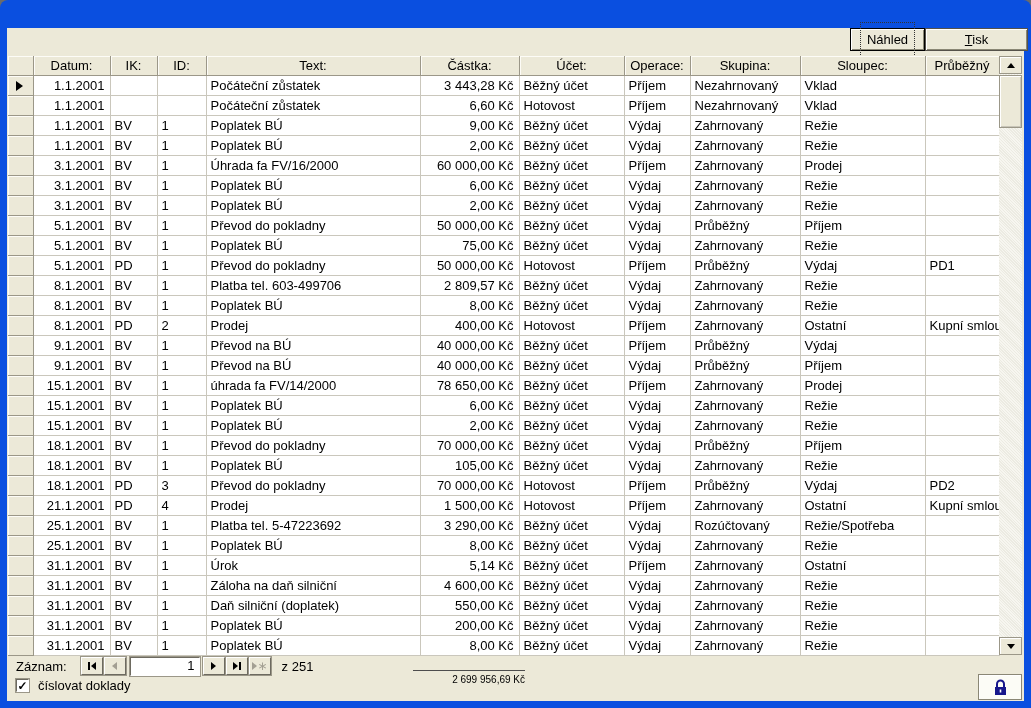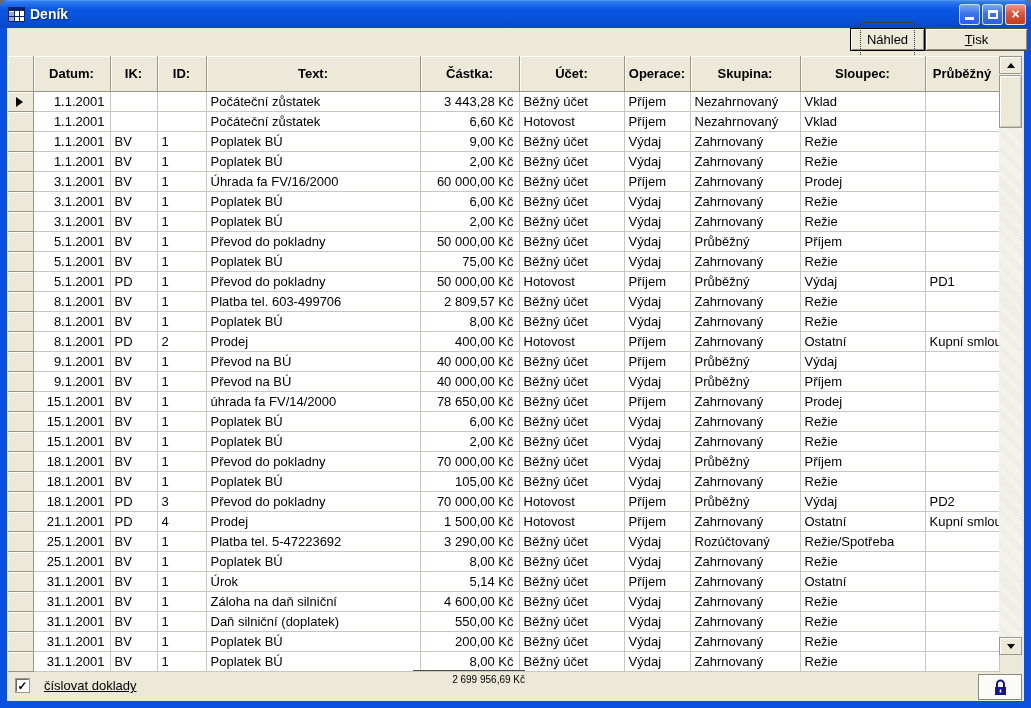--- a/index.html
+++ b/index.html
@@ -26,22 +26,22 @@
     box-shadow:inset 1px 1px 0 #fff,inset -1px -1px 0 #8a8775;}
   .btn-preview .focusbox{border:1px dotted #333;padding:9px 6px;}
   .btn-print{left:918px;width:103px;border:1px solid #55524a;
     box-shadow:inset 1px 1px 0 #fff,inset -1px -1px 0 #8a8775;}
   .u{text-decoration:underline;}
 
   
   .gridwrap{position:absolute;left:1px;top:28px;width:991px;background:#fff;}
   table.grid{border-collapse:collapse;table-layout:fixed;width:991px;}
   .grid th,.grid td{overflow:hidden;white-space:nowrap;font-size:13px;font-weight:normal;padding:0 4px;}
-  .grid th{height:35px;background:#ece9d8;border-right:1px solid #9b9788;border-bottom:1px solid #9b9788;
-    box-shadow:inset 1px 1px 0 #fdfcf7;text-align:center;font-weight:bold;}
+  .grid th{height:19px;background:#ece9d8;border-right:1px solid #9b9788;border-bottom:1px solid #9b9788;
+    box-shadow:inset 1px 1px 0 #fdfcf7;text-align:center;}
   .grid td{height:20px;background:#fff;border-right:1px solid #cac7bc;border-bottom:1px solid #cac7bc;color:#000;}
   .grid td.gutter{background:#ece9d8;border-right:1px solid #9b9788;border-bottom:1px solid #9b9788;
     box-shadow:inset 1px 1px 0 #fdfcf7;position:relative;}
   .cur-arrow{position:absolute;left:8px;top:5px;width:0;height:0;
     border-left:7px solid #000;border-top:5px solid transparent;border-bottom:5px solid transparent;}
   td.a-r{text-align:right;padding-right:5px;}
   td.a-l{text-align:left;}
   .grid col.w0{width:25px}.grid col.w1{width:77px}.grid col.w2{width:47px}.grid col.w3{width:49px}
   .grid col.w4{width:214px}.grid col.w5{width:99px}.grid col.w6{width:105px}.grid col.w7{width:66px}
   .grid col.w8{width:110px}.grid col.w9{width:125px}.grid col.w10{width:74px}
@@ -74,53 +74,30 @@
   .star{font-size:12px;line-height:1;}
   .recbox{width:70px;height:19px;background:#fff;border:1px solid;border-color:#6d6a60 #fff #fff #6d6a60;
     outline:1px solid #9b9788;font-size:13px;text-align:right;padding:0 4px;margin:0 3px;}
   .nav-count{margin-left:10px;}
 
   
   .chkrow{position:absolute;left:9px;top:650px;display:flex;align-items:center;font-size:13px;}
   .chk{width:13px;height:13px;background:#fff;border:1px solid;border-color:#6d6a60 #fff #fff #6d6a60;
     outline:1px solid #9b9788;display:flex;align-items:center;justify-content:center;
     font-size:12px;font-weight:bold;color:#000;line-height:1;}
-  .chk-label{margin-left:15px;text-decoration:underline;}
+  .chk-label{margin-left:9px;}
   .total{position:absolute;left:406px;top:642px;width:112px;border-top:1px solid #4d4d4d;
     text-align:right;font-size:10px;padding-top:3px;}
   .lockbtn{position:absolute;left:971px;top:646px;width:44px;height:26px;background:#fcfcf6;
     border:1px solid #8a8775;box-shadow:inset 1px 1px 0 #fff;display:flex;align-items:center;justify-content:center;}
 </style>
 </head>
 <body>
 
 <div class="window">
-  <div class="titlebar">
-    <svg class="title-icon" viewBox="0 0 17 15">
-      <rect x="0.5" y="0.5" width="16" height="14" fill="#fff" stroke="#0a246a"></rect>
-      <rect x="1" y="1" width="15" height="3" fill="#0a246a"></rect>
-      <rect x="1" y="5" width="5" height="4" fill="#9aa7c8"></rect>
-      <rect x="1" y="10" width="5" height="4" fill="#9aa7c8"></rect>
-      <line x1="6.5" y1="4" x2="6.5" y2="15" stroke="#0a246a"></line>
-      <line x1="11.5" y1="4" x2="11.5" y2="15" stroke="#0a246a"></line>
-      <line x1="1" y1="9.5" x2="16" y2="9.5" stroke="#0a246a"></line>
-    </svg>
-    <span class="title-text">Deník</span>
-    <div class="win-controls">
-      <div class="wbtn">
-          <div class="minglyph"></div>
-        </div>
-      <div class="wbtn">
-          <div class="maxglyph"></div>
-        </div>
-      <div class="wbtn close">
-          <span>×</span>
-        </div>
-    </div>
-  </div>
 
   <div class="client">
 
     <div class="topbtn btn-preview">
       <span class="focusbox">Náhled</span>
     </div>
     <div class="topbtn btn-print">
       <span><span class="u">T</span><span>isk</span></span>
     </div>
 
@@ -541,20 +518,45 @@
     <div class="vscroll">
       <div class="sbtn up">
           <div class="tri-up"></div>
         </div>
       <div class="sthumb"></div>
       <div class="sbtn down">
           <div class="tri-down"></div>
         </div>
     </div>
 
+    <div class="nav">
+      <span class="nav-label">Záznam:</span>
+      <div class="navbtns">
+        <div class="nbtn">
+            <div class="glyph-bar"></div>
+            <div class="glyph-l"></div>
+          </div>
+        <div class="nbtn disabled">
+            <div class="glyph-l"></div>
+          </div>
+        <div class="recbox">1</div>
+        <div class="nbtn">
+            <div class="glyph-r"></div>
+          </div>
+        <div class="nbtn">
+            <div class="glyph-r"></div>
+            <div class="glyph-bar"></div>
+          </div>
+        <div class="nbtn disabled">
+            <div class="glyph-r"></div>
+            <span class="star">∗</span>
+          </div>
+      </div>
+      <span class="nav-count">z 251</span>
+    </div>
 
     <div class="chkrow">
       <div class="chk">
           <span>✓</span>
         </div>
       <span class="chk-label">číslovat doklady</span>
     </div>
 
     <div class="total">2 699 956,69 Kč</div>
 

